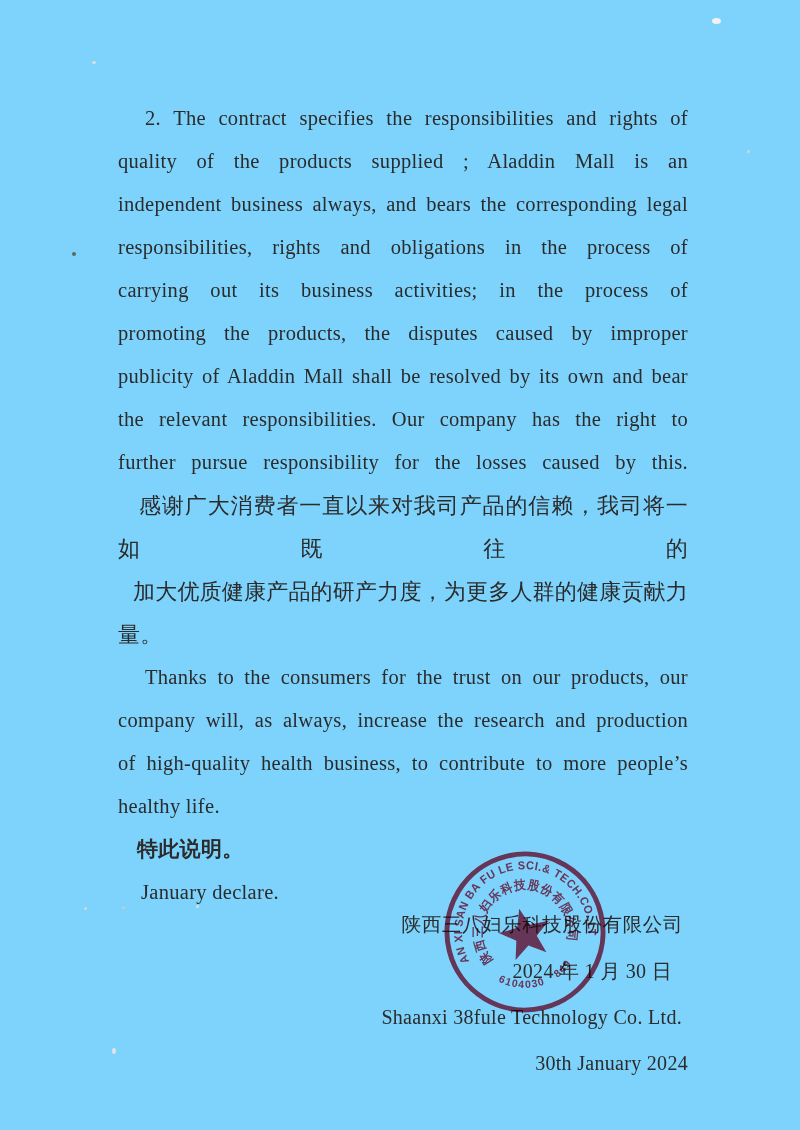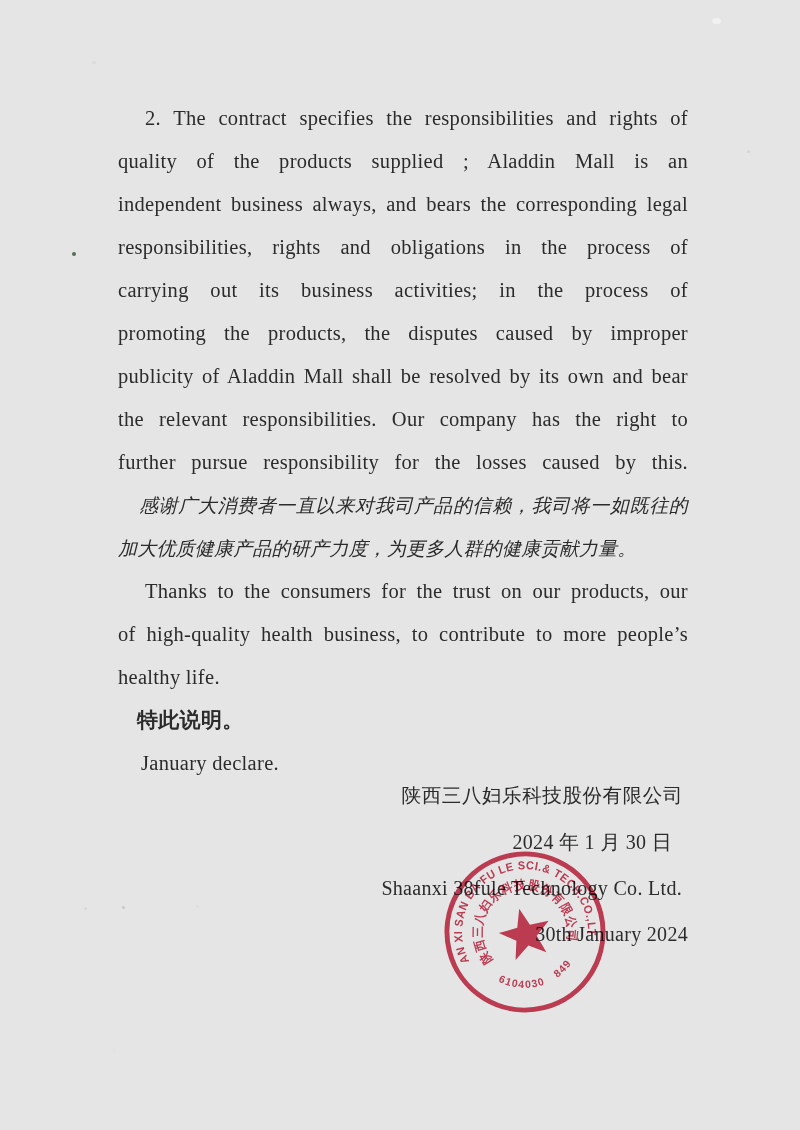--- a/index.html
+++ b/index.html
@@ -17,21 +17,21 @@
     width:570px;
     font-size:20.5px;
     line-height:43px;
     letter-spacing:0.3px;
   }
   .line{display:block;}
   .j{text-align:justify;text-align-last:justify;}
   .left{text-align:right;text-align-last:left;}
   .ind-en{text-indent:27px;}
   .ind-cn{text-indent:21px;}
-  .cn{font-size:19px;letter-spacing:0.2px;font-style:italic;}
+  .cn{font-size:22px;letter-spacing:0.2px;}
   .closing-cn{font-weight:bold;font-size:21px;text-indent:19px;}
   .closing-en{text-indent:23px;}
   .signature{margin-top:-12px;line-height:46px;}
   .sig-line{text-align:right;text-align-last:right;}
   .sig-company-cn{font-size:19.5px;letter-spacing:0.6px;padding-right:5px;}
   .sig-date-cn{font-size:20px;padding-right:16px;}
   .sig-company-en{font-size:20px;padding-right:6px;}
   .sig-date-en{font-size:20px;padding-right:0px;text-align:right;}
   .seal{
     position:absolute;
@@ -58,21 +58,21 @@
   .speck-c{left:84px;top:907px;width:3px;height:3px;background:#d8d8d8;}
   .speck-d{left:122px;top:906px;width:3px;height:3px;background:#c9c9c9;}
   .speck-e{left:196px;top:905px;width:3px;height:3px;background:#dedede;}
   .speck-f{left:112px;top:1048px;width:4px;height:6px;background:#e3e3e3;}
   .speck-g{left:712px;top:18px;width:9px;height:6px;background:#f1f1ef;}
   .speck-h{left:747px;top:150px;width:3px;height:3px;background:#d5d5d5;}
 </style>
 </head>
 <body>
 
-<div class="page" style="color: rgb(43, 43, 43); background: #e5e5e5;">
+<div class="page" style="color: rgb(43, 43, 43); background: #7dd3fc;">
 
   <div class="speck speck-a"></div>
   <div class="speck speck-b"></div>
   <div class="speck speck-c"></div>
   <div class="speck speck-d"></div>
   <div class="speck speck-e"></div>
   <div class="speck speck-f"></div>
   <div class="speck speck-g"></div>
   <div class="speck speck-h"></div>
 
@@ -90,20 +90,21 @@
       <span class="line j">further pursue responsibility for the losses caused by this.</span>
     </div>
 
     <div>
       <span class="line j cn ind-cn">感谢广大消费者一直以来对我司产品的信赖，我司将一如既往的</span>
       <span class="line left cn">加大优质健康产品的研产力度，为更多人群的健康贡献力量。</span>
     </div>
 
     <div>
       <span class="line j ind-en">Thanks to the consumers for the trust on our products, our</span>
+      <span class="line j">company will, as always, increase the research and production</span>
       <span class="line j">of high-quality health business, to contribute to more people’s</span>
       <span class="line left">healthy life.</span>
     </div>
 
     <span class="line left closing-cn">特此说明。</span>
     <span class="line left closing-en">January declare.</span>
 
     <div class="signature">
       <span class="line sig-line sig-company-cn">陕西三八妇乐科技股份有限公司</span>
       <span class="line sig-line sig-date-cn">2024 年 1 月 30 日</span>

